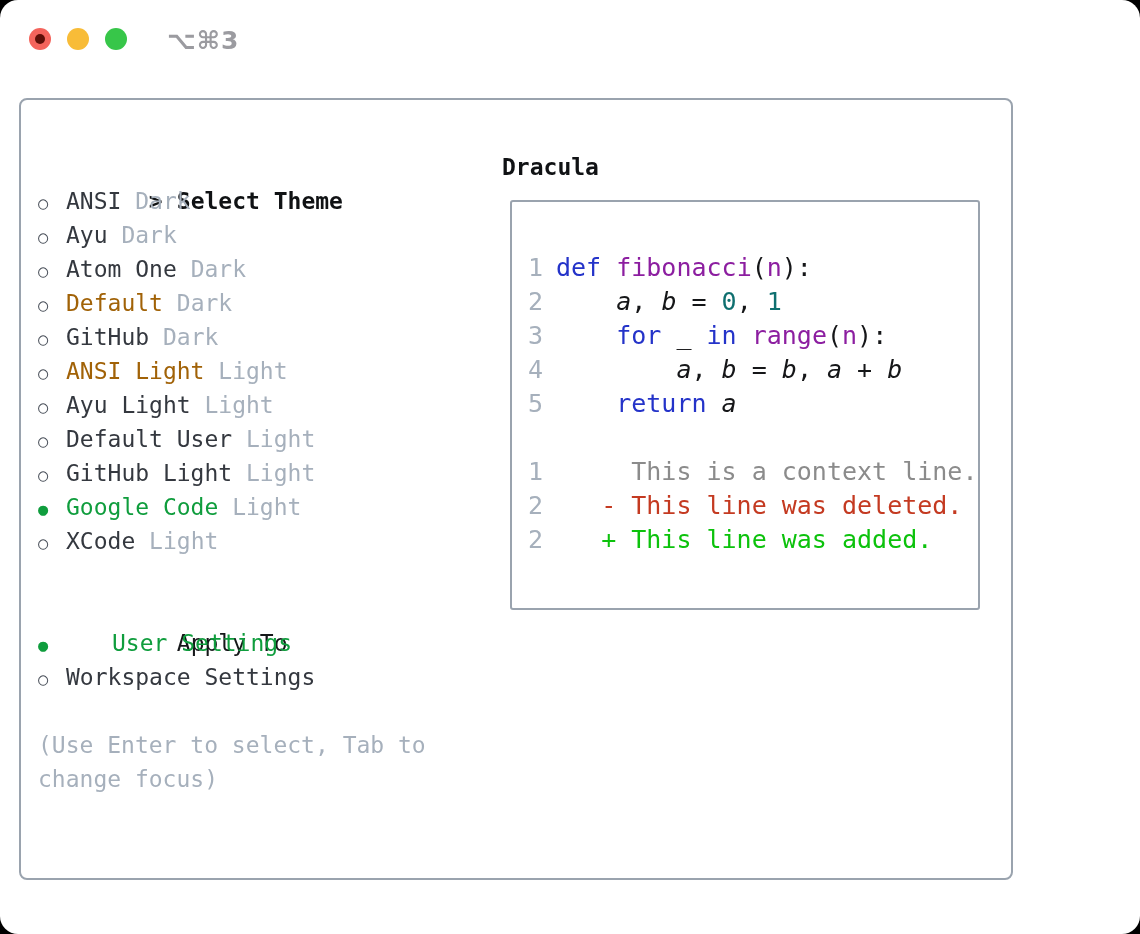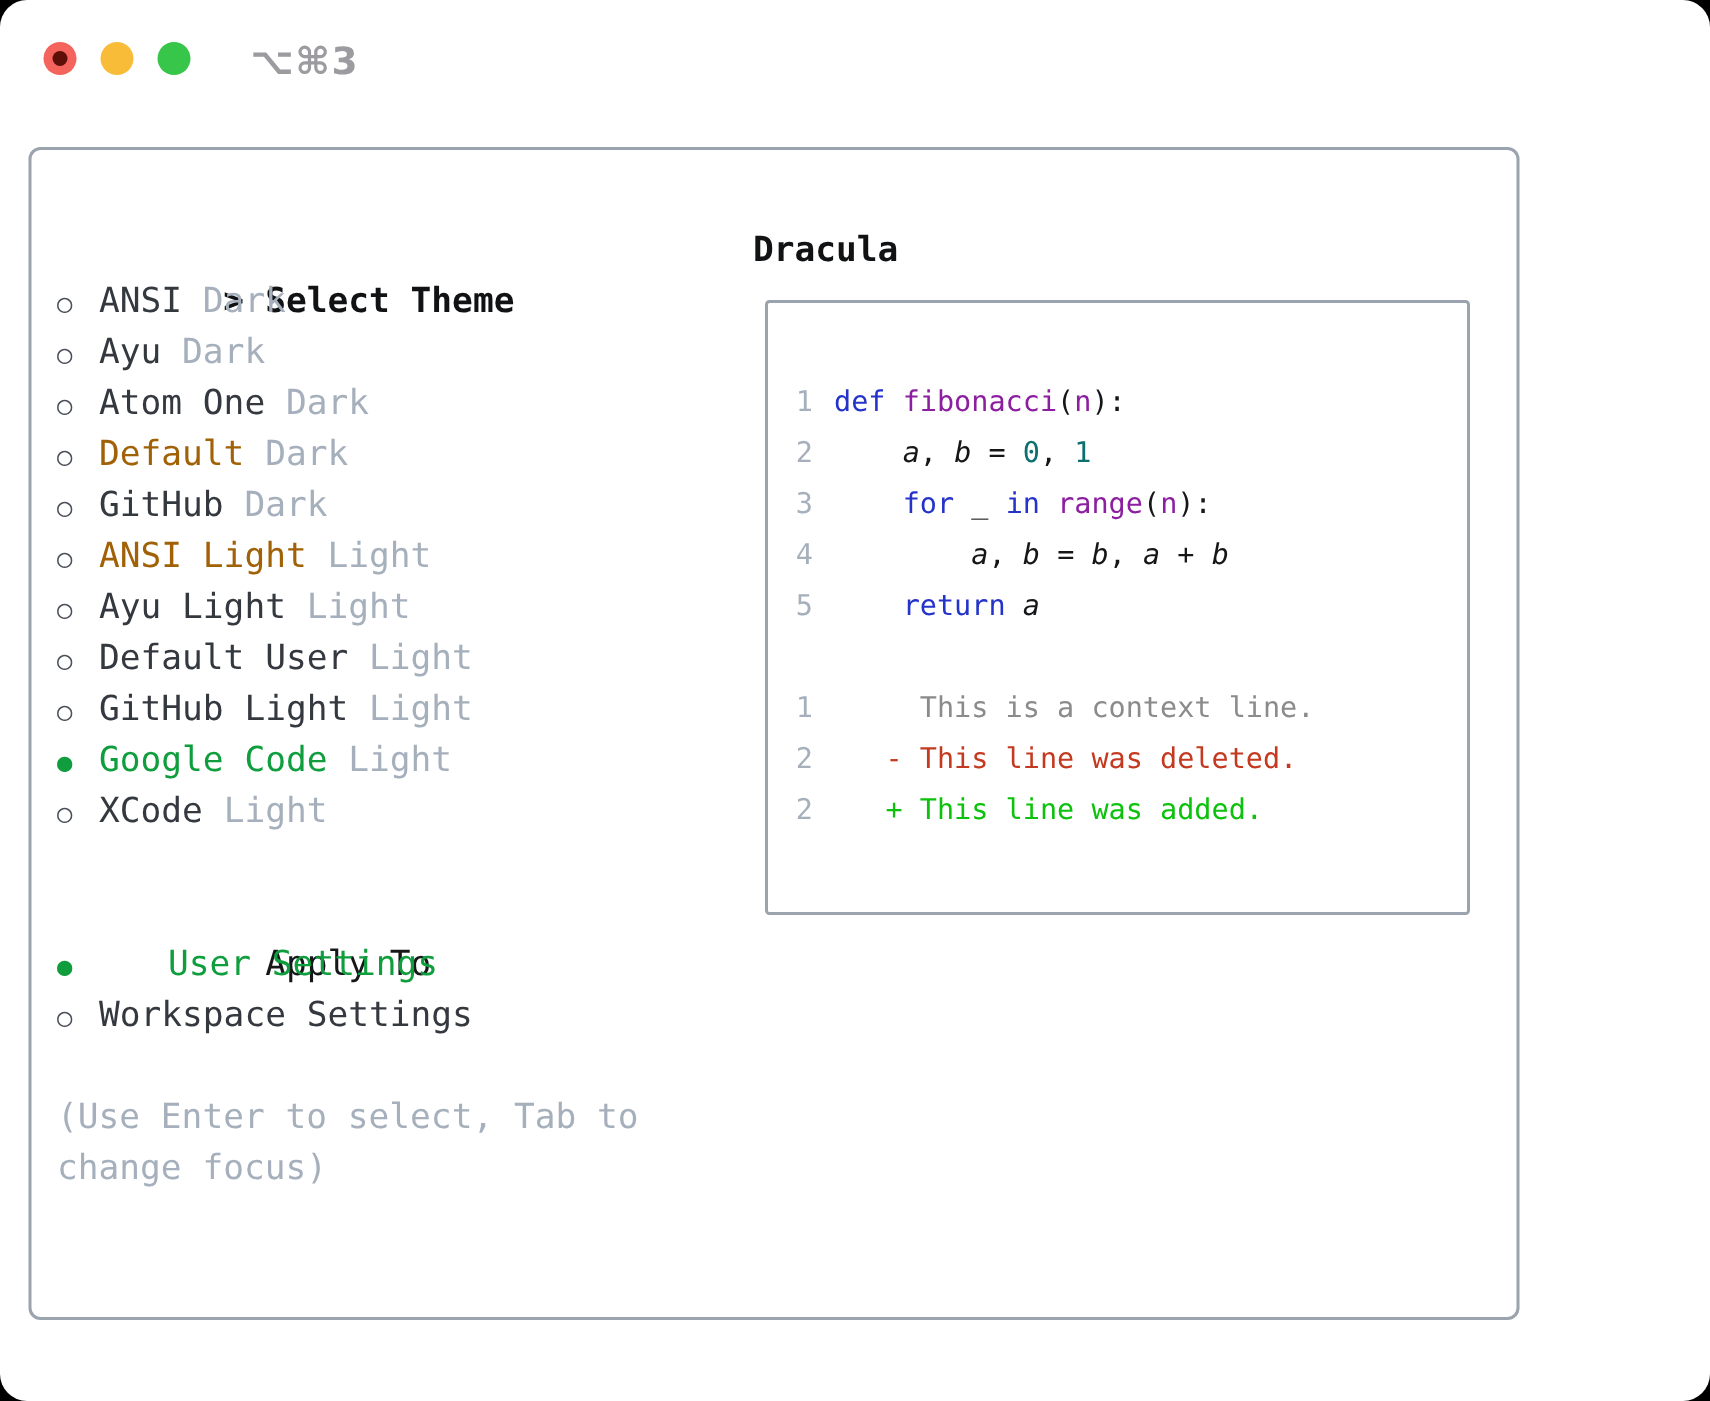--- a/index.html
+++ b/index.html
@@ -45,21 +45,21 @@
   .hint-line { }
 
   
   .right-col { flex: 1; font-size: 23px; }
   .preview-label { height: 34px; line-height: 34px; font-weight: bold; color: #101214; }
   .preview-box {
     margin-top: 16px; margin-left: 8px; width: 470px; height: 410px;
     border: 2px solid #9aa3ae; border-radius: 3px; box-sizing: border-box;
     padding: 49px 0 0 16px; overflow: hidden;
   }
-  .code-line { height: 34px; line-height: 34px; white-space: pre; font-size: 19px; }
+  .code-line { height: 34px; line-height: 34px; white-space: pre; font-size: 25px; }
   .gutter { display: inline-block; width: 14px; text-align: right; margin-right: 14px; }
   .tk-var { font-style: italic; }
 </style>
 </head>
 <body>
 
 <div class="titlebar">
   <div class="lights">
     <div class="light" id="light-0" style="background: rgb(244, 100, 92);">
         <div class="innerdot" style="background: rgb(94, 15, 8);"></div>

